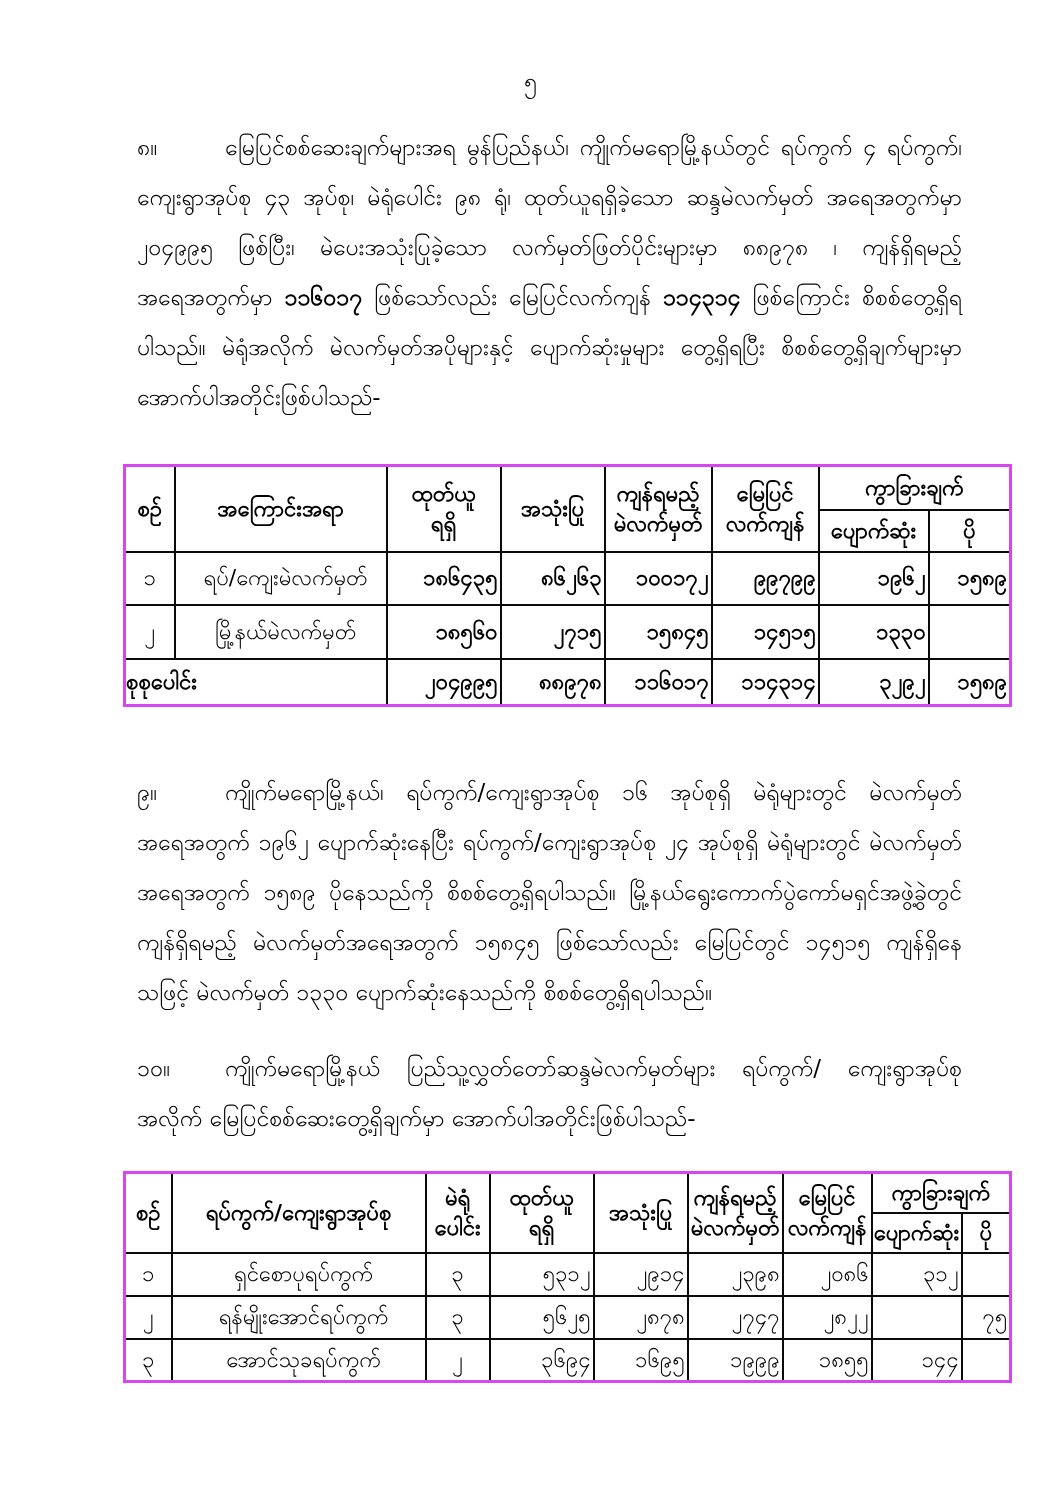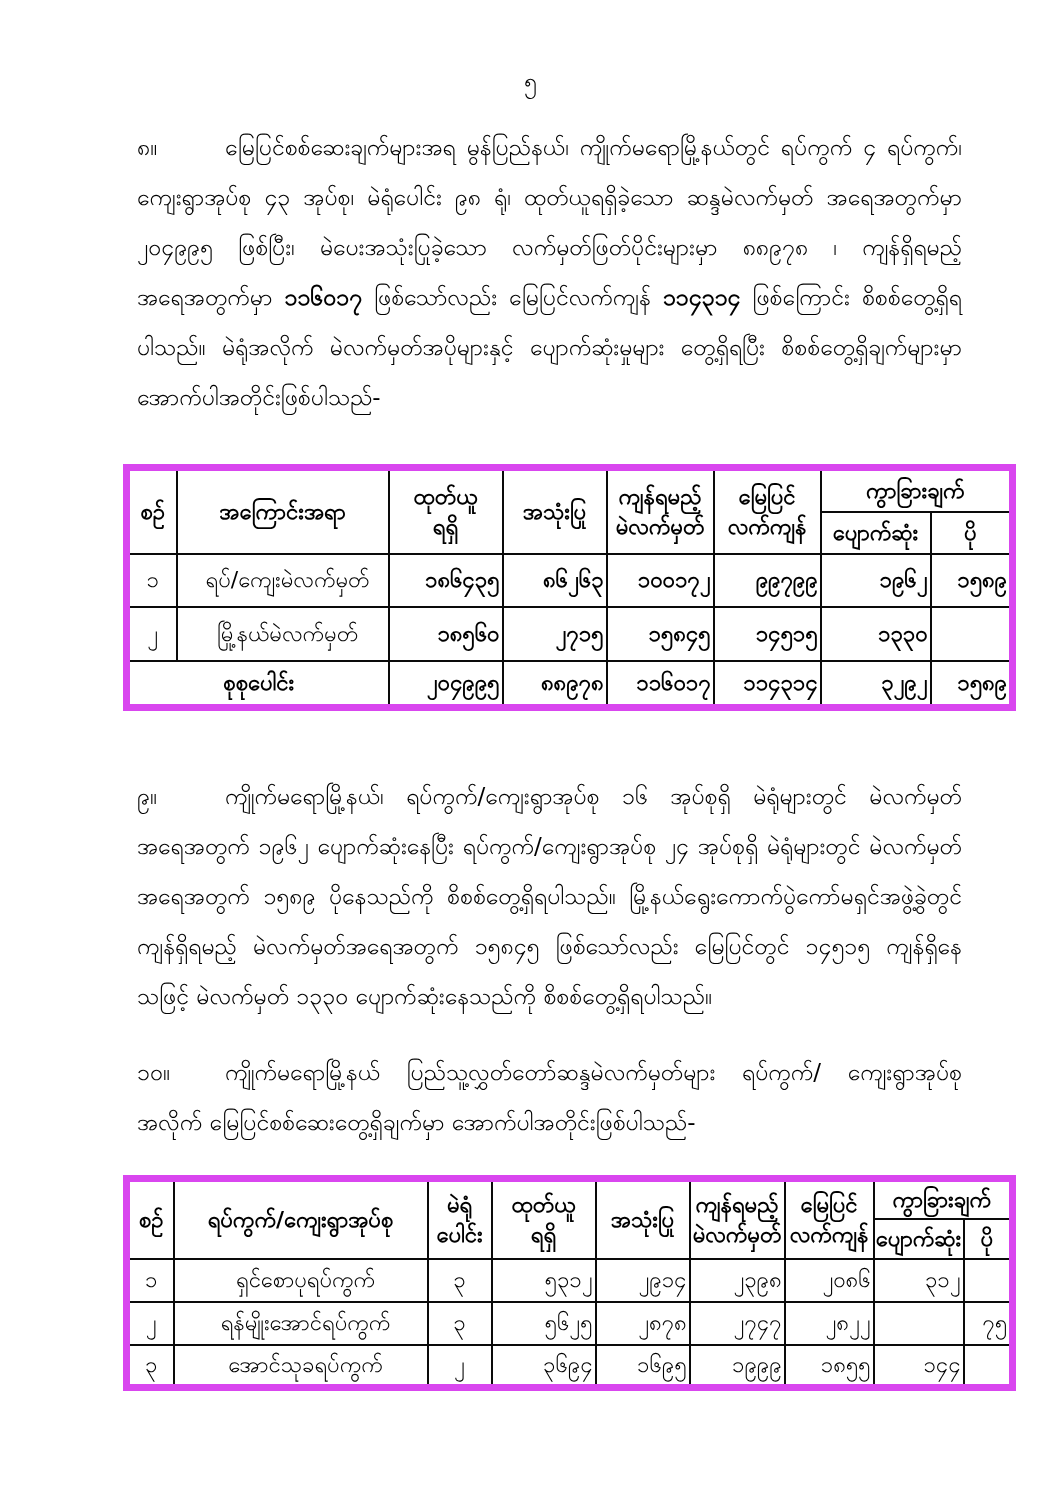--- a/index.html
+++ b/index.html
@@ -36,37 +36,37 @@
   .para-num {
     display: inline-block;
     width: 88px;
     vertical-align: top;
   }
   .b { font-weight: bold; }
   table {
     border-collapse: collapse;
     table-layout: fixed;
     margin-left: 123px;
-    border: 7px solid #d946ef;
+    border: 3px solid #d946ef;
     font-size: 22px;
   }
   th, td { border: 2px solid #0a0a0a; overflow: hidden; }
   th {
     font-weight: bold;
     text-align: center;
     vertical-align: middle;
     white-space: pre-line;
     line-height: 30px;
   }
   td { vertical-align: middle; line-height: 28px; }
   td.no { text-align: center; }
   td.label { text-align: center; padding-left: 10px; }
   td.num { text-align: right; padding-right: 2px; }
   td.cnt { text-align: center; }
-  td.total-label { text-align: center; font-weight: bold; }
+  td.total-label { font-weight: bold; }
   .tbl1 { margin-top: 42px; }
   .tbl1 thead tr:first-child { height: 44px; }
   .tbl1 thead tr:last-child { height: 42px; }
   .tbl1 tbody tr.r1 { height: 53px; }
   .tbl1 tbody tr.r2 { height: 54px; }
   .tbl1 tbody tr.rt { height: 47px; }
   .tbl1 td.num { font-weight: bold; }
   .tbl2 { margin-top: 28px; }
   .tbl2 thead tr:first-child { height: 40px; }
   .tbl2 thead tr:last-child { height: 40px; }

